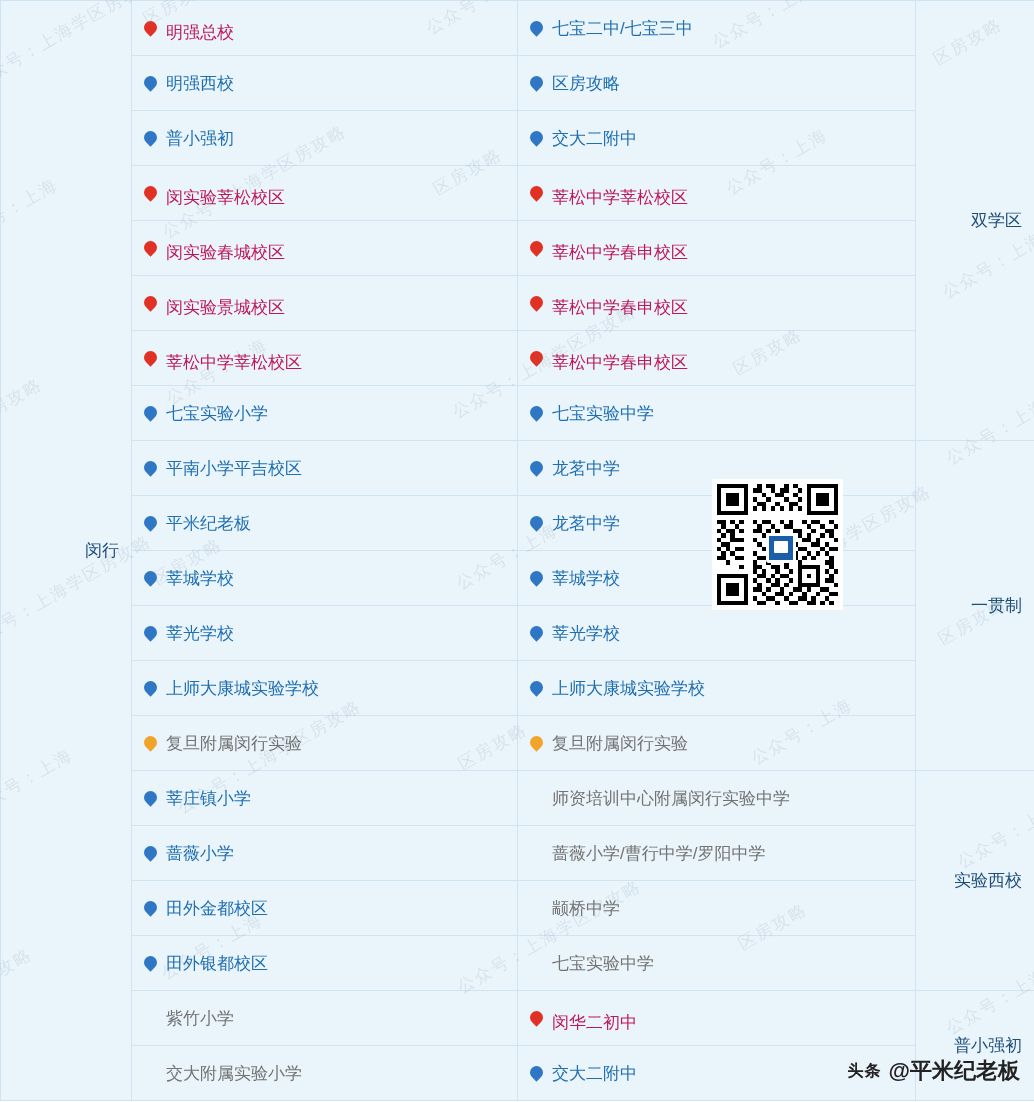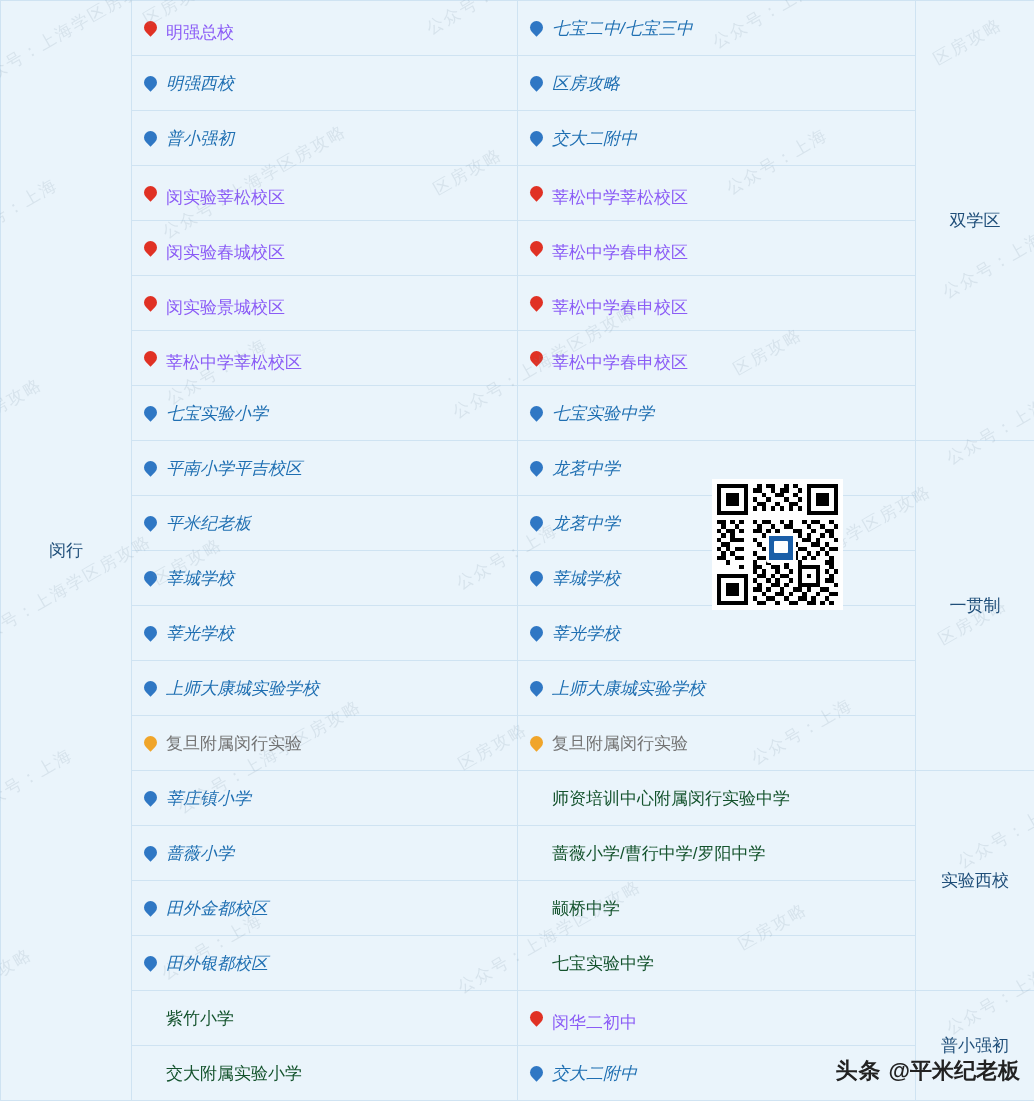--- a/index.html
+++ b/index.html
@@ -56,21 +56,21 @@
     padding: 0 12px;
     font-size: 17px;
     color: #1f4e79;
     vertical-align: middle;
     background: #eaf4fb;
     overflow: hidden;
     white-space: nowrap;
   }
   td.alt { background: #dcebf7; }
   td.region, td.type {
-    text-align: center;
+    text-align: right;
     background: #eaf4fb;
     color: #333333;
     font-size: 17px;
   }
   td.type { background: #e6f1fa; }
 
   .cell {
     display: flex;
     align-items: center;
     gap: 9px;
@@ -91,24 +91,24 @@
     height: 13px;
     border-radius: 50% 50% 50% 0;
     transform: rotate(-45deg);
     background: currentColor;
   }
   .drop.blue   { color: #2f77c4; }
   .drop.red    { color: #e03124; }
   .drop.orange { color: #f0a52a; }
   .drop.none   { visibility: hidden; }
 
-  .txt-blue   { color: #1f6fb2; font-style: italic; }
-  .txt-red    { color: #8b5cf6; margin-top: 8px; }
+  .txt-blue   { color: #1f6fb2; }
+  .txt-red    { color: #be185d; margin-top: 8px; }
   .txt-orange { color: #737373; }
-  .txt-dark   { color: #14532d; }
+  .txt-dark   { color: #737373; }
 
   
   .qr {
     position: absolute;
     left: 712px;
     top: 479px;
     width: 131px;
     height: 131px;
     background: #ffffff;
     z-index: 8;
@@ -137,21 +137,21 @@
   .attrib {
     position: absolute;
     right: 14px;
     bottom: 16px;
     display: flex;
     align-items: center;
     gap: 7px;
     z-index: 9;
   }
   .attrib .logo {
-    font-size: 22px;
+    font-size: 16px;
     font-weight: bold;
     color: #222222;
     letter-spacing: 1px;
   }
   .attrib .handle {
     font-size: 22px;
     color: #222222;
     font-weight: bold;
   }
 </style>

